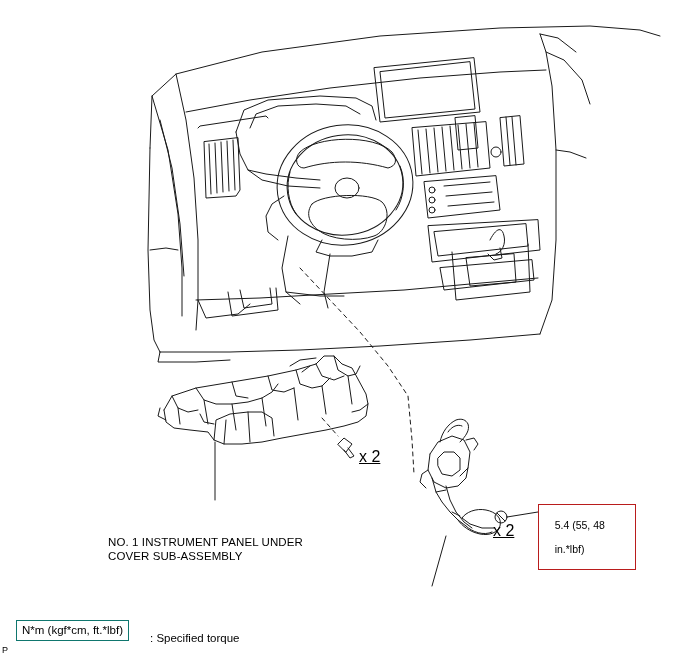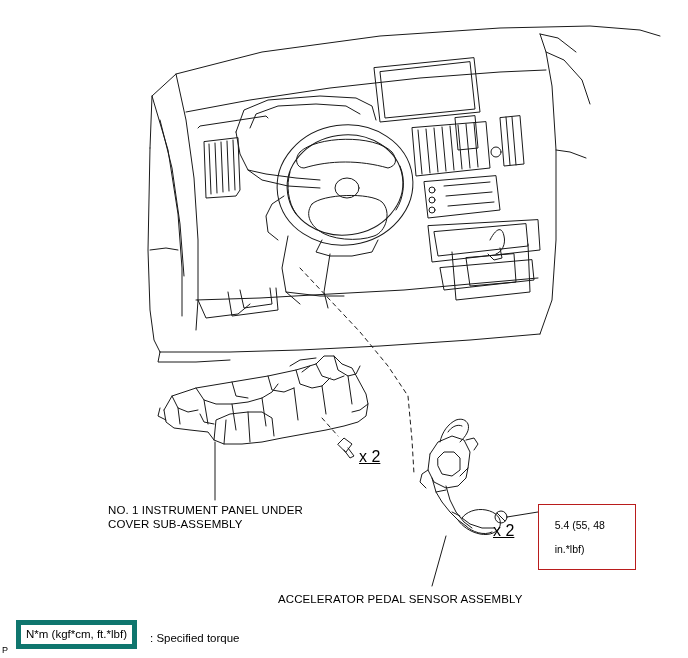--- a/index.html
+++ b/index.html
@@ -29,33 +29,34 @@
     width: 688px;
     height: 658px;
   }
   .lbl {
     position: absolute;
     font-size: 11.5px;
     line-height: 14px;
     letter-spacing: 0.1px;
     white-space: pre;
     color: #000;
+    margin-top: 32px;
   }
   .torque-box {
     position: absolute;
     border: 1px solid #b91c1c;
     background: #fff;
     padding: 2px 4px 2px 4px;
     font-size: 10.5px;
     line-height: 12px;
     white-space: pre;
   }
   .legend-box {
     position: absolute;
-    border: 5px solid #0f766e;
+    border: 1px solid #0f766e;
     background: #fff;
     padding: 3px 5px;
     font-size: 11.5px;
     line-height: 13px;
     white-space: pre;
   }
   .legend-text {
     position: absolute;
     font-size: 11.5px;
     line-height: 13px;
@@ -263,21 +264,20 @@
       <g>
         <path d="M446 536 L432 586"></path>
       </g>
 
     </g>
   </svg>
 
   <div class="lbl" style="left:108px; top:503px;">NO. 1 INSTRUMENT PANEL UNDER
 COVER SUB-ASSEMBLY</div>
 
-  <div class="lbl" style="left:278px; top:592px;">ACCELERATOR PEDAL SENSOR ASSEMBLY</div>
 
   <div class="qty" style="left:359px; top:450px;">x 2</div>
 
   <div class="qty" style="left:493px; top:524px;">x 2</div>
 
   <div class="torque-box" style="left:538px; top:504px; width:88px;">
     <span>5.4 (55, 48</span><br>
     <span>in.*lbf)</span>
   </div>
 

